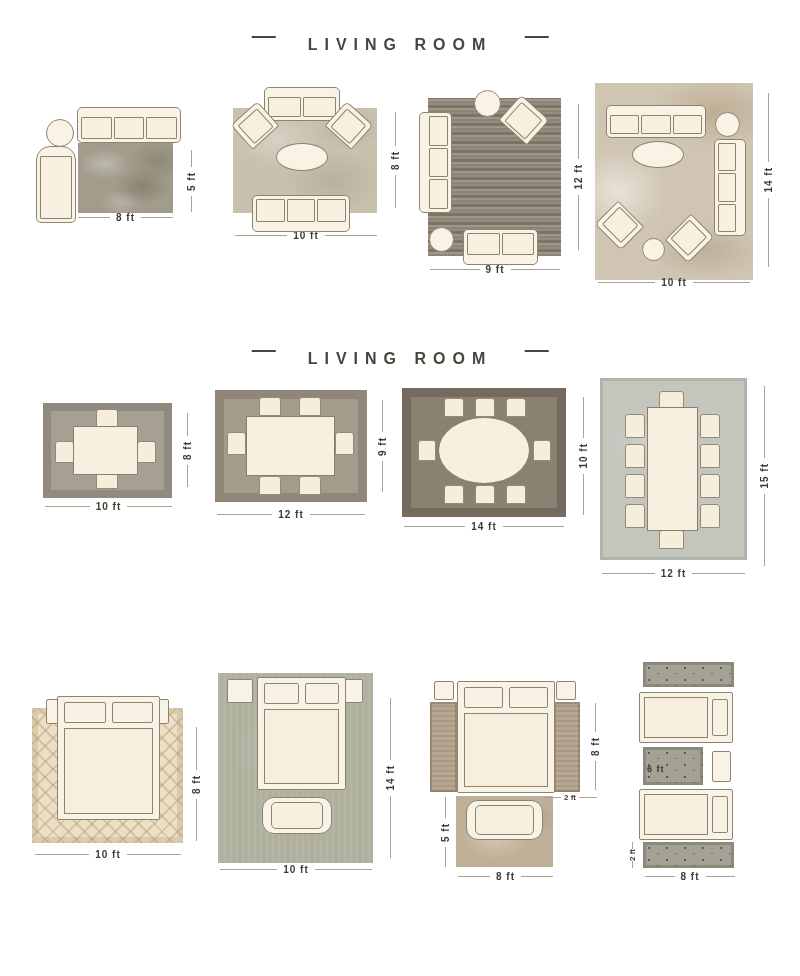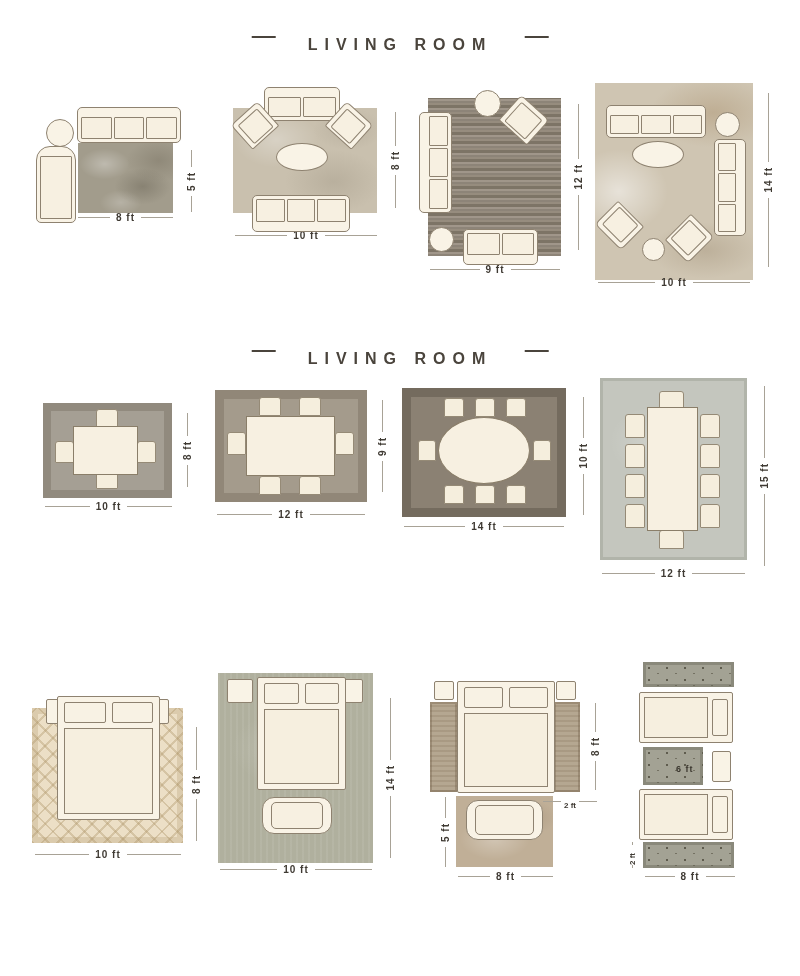--- a/index.html
+++ b/index.html
@@ -12,21 +12,21 @@
   .stitle .dash{width:24px;height:2px;background:#4a443c;}
 
   
   .hdim{position:absolute;display:flex;align-items:center;color:#3f3a33;font-weight:bold;font-size:10px;letter-spacing:1px;}
   .hdim i{flex:1;height:1px;background:#a8a296;}
   .hdim span{padding:0 6px;white-space:nowrap;}
   .vdim{position:absolute;display:flex;flex-direction:column;align-items:center;color:#3f3a33;font-weight:bold;font-size:10px;letter-spacing:1px;width:14px;}
   .vdim i{flex:1;width:1px;background:#a8a296;}
   .vdim span{writing-mode:vertical-rl;transform:rotate(180deg);padding:5px 0;white-space:nowrap;}
   .sm{font-size:8px;letter-spacing:0;}
-  .sm span{padding:0 3px;margin-top:8px;}
+  .sm span{padding:0 3px;}
   .rug-label{position:absolute;color:#3a362e;font-weight:bold;font-size:9px;letter-spacing:1px;z-index:5;}
 
   
   .rug{position:absolute;}
   .tex-mottle{background:
     radial-gradient(ellipse 36px 22px at 28% 30%, rgba(255,255,255,.30), transparent 70%),
     radial-gradient(ellipse 40px 26px at 68% 62%, rgba(82,76,62,.32), transparent 70%),
     radial-gradient(ellipse 30px 18px at 45% 85%, rgba(255,255,255,.22), transparent 70%),
     radial-gradient(ellipse 46px 30px at 85% 25%, rgba(96,88,72,.28), transparent 70%),
     #a29c8c;}
@@ -382,21 +382,21 @@
       <span>8 ft</span>
       <i></i>
     </div>
 
   <div class="rug tex-runner" style="left:643px;top:662px;width:91px;height:25px"></div>
   <div class="furn bedh" style="left:639px;top:692px;width:94px;height:51px">
       <div class="bod"></div>
       <div class="pilv"></div>
     </div>
   <div class="rug tex-runner" style="left:643px;top:747px;width:60px;height:38px"></div>
-  <span class="rug-label" style="left:676px;top:764px">6 ft</span>
+  <span class="rug-label" style="left:647px;top:764px">6 ft</span>
   <div class="furn nstand" style="left:712px;top:751px;width:19px;height:31px"></div>
   <div class="furn bedh" style="left:639px;top:789px;width:94px;height:51px">
       <div class="bod"></div>
       <div class="pilv"></div>
     </div>
   <div class="rug tex-runner" style="left:643px;top:842px;width:91px;height:26px"></div>
   <div class="vdim sm" style="left:625px;top:842px;height:26px">
       <i></i>
       <span>2 ft</span>
       <i></i>

